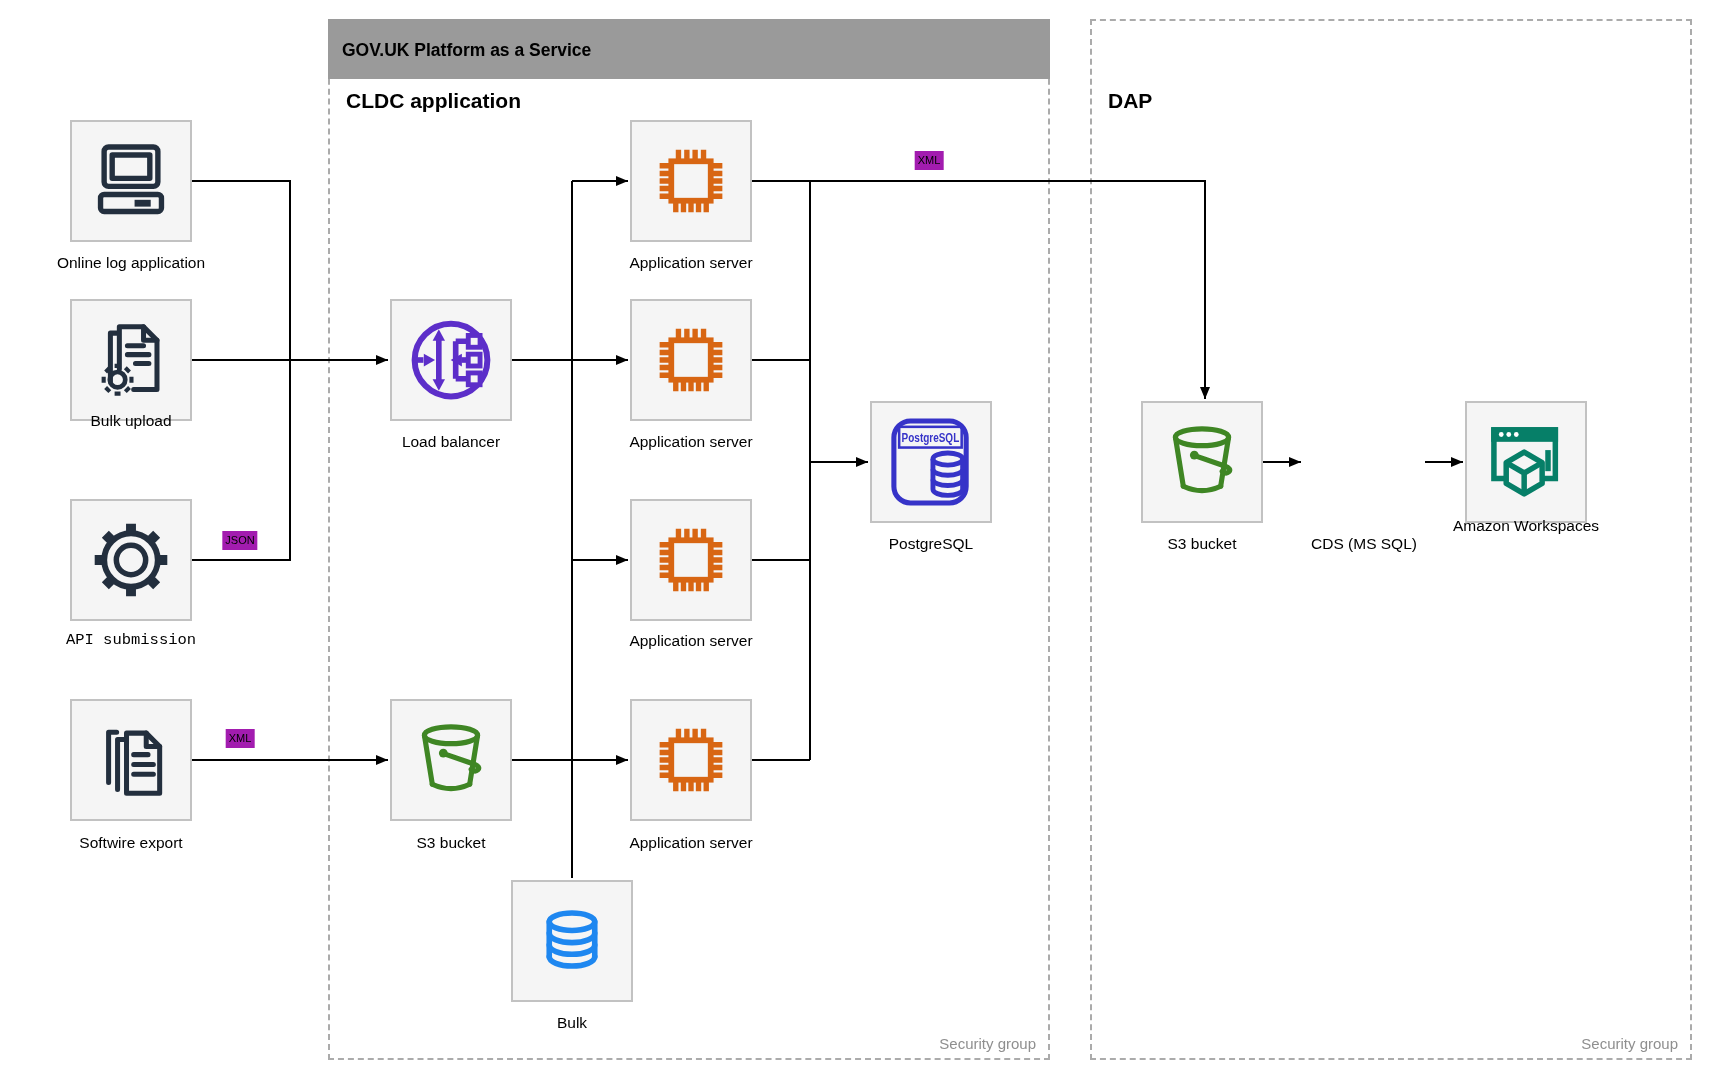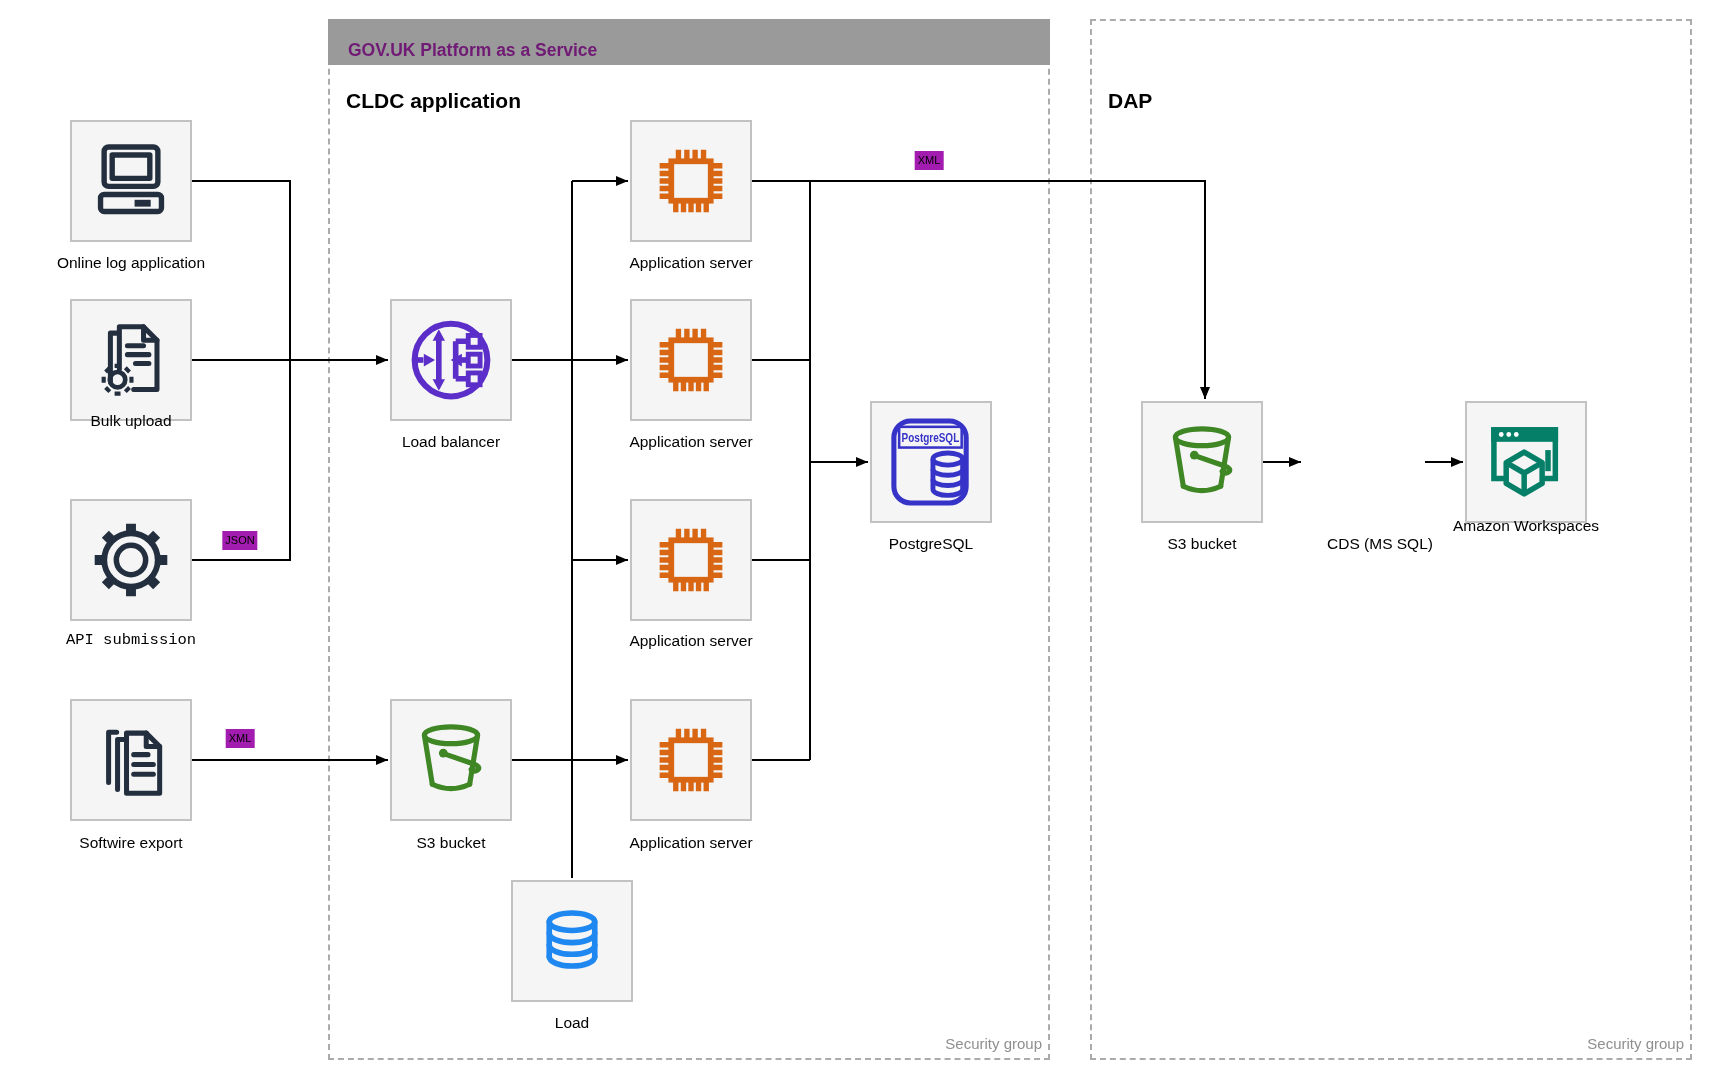--- a/index.html
+++ b/index.html
@@ -2,26 +2,26 @@
 <html><head>
 <meta charset="utf-8">
 <style>
   html,body{margin:0;padding:0;background:#ffffff;}
   #canvas{
     position:relative;width:1712px;height:1082px;background:#ffffff;
     font-family:"Liberation Sans",sans-serif;color:#000;overflow:hidden;
   }
   .group{position:absolute;border:2px dashed #ababab;box-sizing:border-box;}
   .group-bar{
-    position:absolute;left:-2px;top:-2px;height:46px;width:calc(100% + 4px);
-    background:#9a9a9a;color:#701a75;font-size:17.5px;font-weight:bold;
-    line-height:62px;padding-left:20px;box-sizing:border-box;
+    position:absolute;left:-2px;top:-2px;height:60px;width:calc(100% + 4px);
+    background:#9a9a9a;color:#000000;font-size:17.5px;font-weight:bold;
+    line-height:62px;padding-left:14px;box-sizing:border-box;
   }
   .group-subtitle{position:absolute;left:16px;top:68px;font-size:21px;font-weight:bold;}
-  .group-footer{position:absolute;right:6px;bottom:6px;font-size:15px;color:#8f8f8f;}
+  .group-footer{position:absolute;right:12px;bottom:6px;font-size:15px;color:#8f8f8f;}
   #edges{position:absolute;left:0;top:0;pointer-events:none;}
   .node{
     position:absolute;width:122px;height:122px;background:#f5f5f5;
     border:2px solid #c2c2c2;box-sizing:border-box;
     display:flex;align-items:center;justify-content:center;
   }
   .node svg{display:block;}
   .node-label{
     position:absolute;transform:translateX(-50%);white-space:nowrap;
     font-size:15.5px;line-height:19px;
@@ -238,37 +238,37 @@
     <svg width="84" height="84" viewBox="0 0 48 48">
       <g stroke="#1E87F0" fill="none" stroke-width="3.2" stroke-linecap="round">
         <ellipse cx="24" cy="13" rx="13" ry="5"></ellipse>
         <path d="M11 13 V33 M37 13 V33"></path>
         <path d="M11 33 a13 5.3 0 0 0 26 0"></path>
         <path d="M11 19.6 a13 5.3 0 0 0 26 0"></path>
         <path d="M11 26.3 a13 5.3 0 0 0 26 0"></path>
       </g>
     </svg>
   </div>
-  <div class="node-label" style="left:572px;top:1013px;">Load</div>
+  <div class="node-label" style="left:572px;top:1013px;">Bulk</div>
 
   <div class="node" style="left:1141px;top:401px;">
     <svg width="88" height="88" viewBox="0 0 48 48">
       <g stroke="#3F8624" fill="none" stroke-width="2.8" stroke-linecap="round">
         <ellipse cx="24" cy="10.5" rx="14.5" ry="4.6"></ellipse>
         <path d="M9.5 10.5 L13.8 37.2"></path>
         <path d="M38.5 10.5 L34.2 37.2"></path>
         <path d="M13.8 37.2 Q24 42 34.2 37.2"></path>
         <path d="M20.8 20.8 L36.4 26.2 q3.8 1.4 2.3 3.1 q-1.5 1.5 -3.7 -0.2"></path>
       </g>
       <circle cx="19.8" cy="20.2" r="2.4" fill="#3F8624"></circle>
     </svg>
   </div>
   <div class="node-label" style="left:1202px;top:534px;">S3 bucket</div>
 
-  <div class="node-label" style="left:1364px;top:534px;margin-left:16px;">CDS (MS SQL)</div>
+  <div class="node-label" style="left:1364px;top:534px;">CDS (MS SQL)</div>
 
   <div class="node" style="left:1465px;top:401px;">
     <svg width="88" height="88" viewBox="0 0 48 48">
       <g stroke="#067F68" fill="none" stroke-width="3">
         <rect x="6.5" y="6.5" width="33.5" height="26.5"></rect>
         <path d="M36 17.5 V29"></path>
       </g>
       <rect x="5" y="5" width="36.5" height="8" fill="#067F68"></rect>
       <circle cx="10.5" cy="9" r="1.3" fill="#ffffff"></circle>
       <circle cx="14.6" cy="9" r="1.3" fill="#ffffff"></circle>

